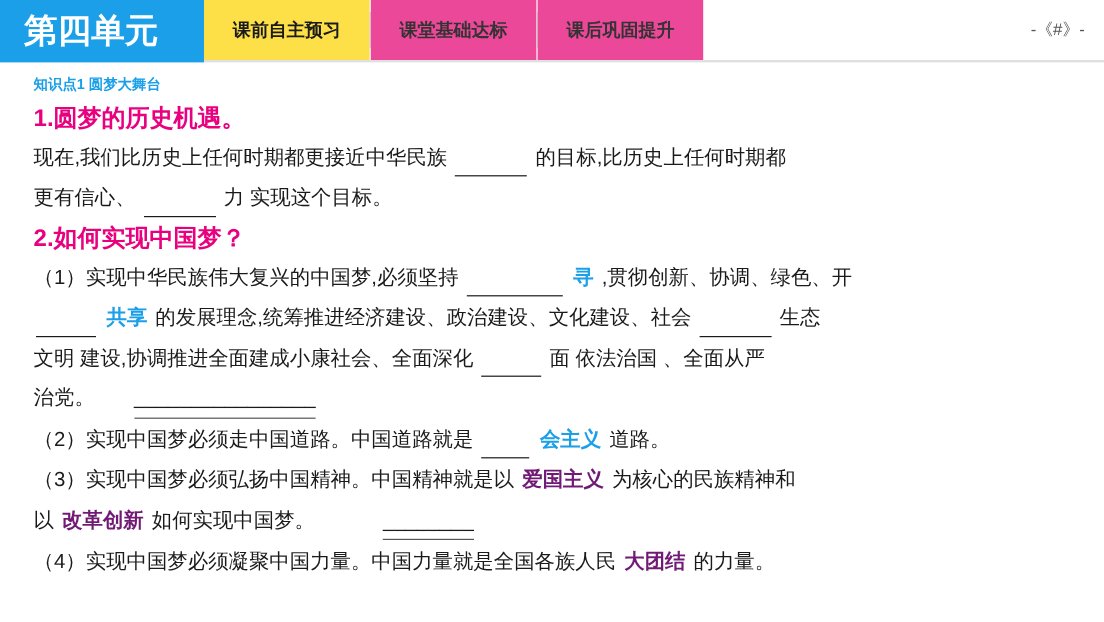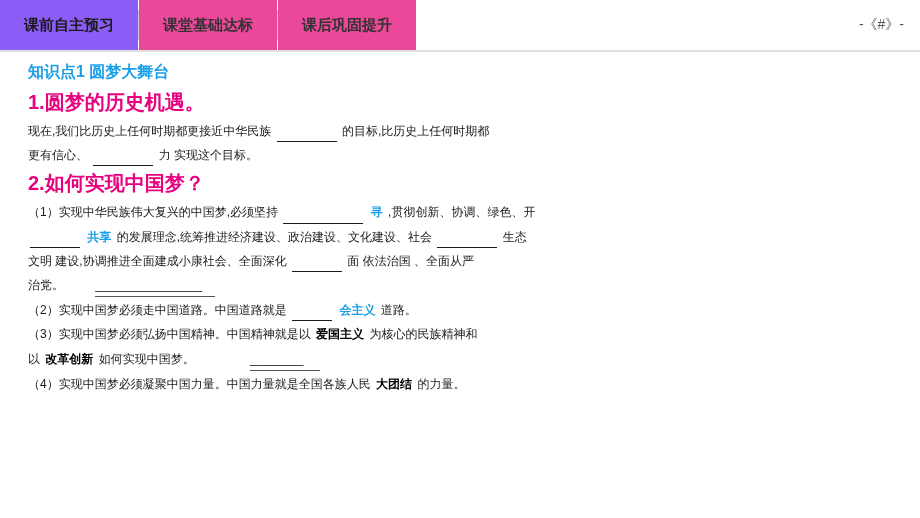--- a/index.html
+++ b/index.html
@@ -46,21 +46,21 @@
       font-size: 15px;
       cursor: pointer;
       height: 100%;
       display: flex;
       align-items: center;
       justify-content: center;
       white-space: nowrap;
     }
 
     .tab-active {
-      background: #8b5cf6;
+      background: #fde047;
       color: #1a1a1a;
       font-weight: bold;
       font-family: Liberation Serif, serif;
     }
 
     .tab-inactive {
       background: #ec4899;
       color: #333;
       font-weight: bold;
     }
@@ -80,34 +80,34 @@
 
     .content-area {
       padding: 10px 28px 8px 28px;
       background: #fff;
       height: calc(518px - 52px);
       overflow: hidden;
     }
 
     .section-title {
       color: #1a9fe8;
-      font-size: 16px;
+      font-size: 12px;
       font-weight: bold;
       margin-bottom: 6px;
     }
 
     .question-title {
       color: #e8007f;
       font-size: 20px;
       font-weight: bold;
       margin-bottom: 4px;
     }
 
     .text-line {
-      font-size: 12px;
+      font-size: 17px;
       color: #1a1a1a;
       line-height: 1.85;
       margin-bottom: 2px;
     }
 
     .blank {
       display: inline-block;
       border-bottom: 1.5px solid #1a1a1a;
       min-width: 60px;
       margin: 0 2px;
@@ -117,33 +117,36 @@
 
     .blank-answer {
       display: inline-block;
       color: #1a9fe8;
       font-weight: bold;
       margin: 0 2px;
     }
 
     .blank-answer-pink {
       display: inline-block;
-      color: #000000;
+      color: #701a75;
       font-weight: bold;
       margin: 0 2px;
     }
 
     .sub-item {
       margin-left: 0;
     }
   </style>
 </head>
 <body>
 
 <div class="top-bar">
+  <div class="unit-title-box">
+    <span class="unit-title">第四单元</span>
+  </div>
   <div class="tabs-area">
     <div class="tab tab-active">
       <span>课前自主预习</span>
     </div>
     <div class="tab-divider"></div>
     <div class="tab tab-inactive">
       <span>课堂基础达标</span>
     </div>
     <div class="tab-divider"></div>
     <div class="tab tab-inactive">

